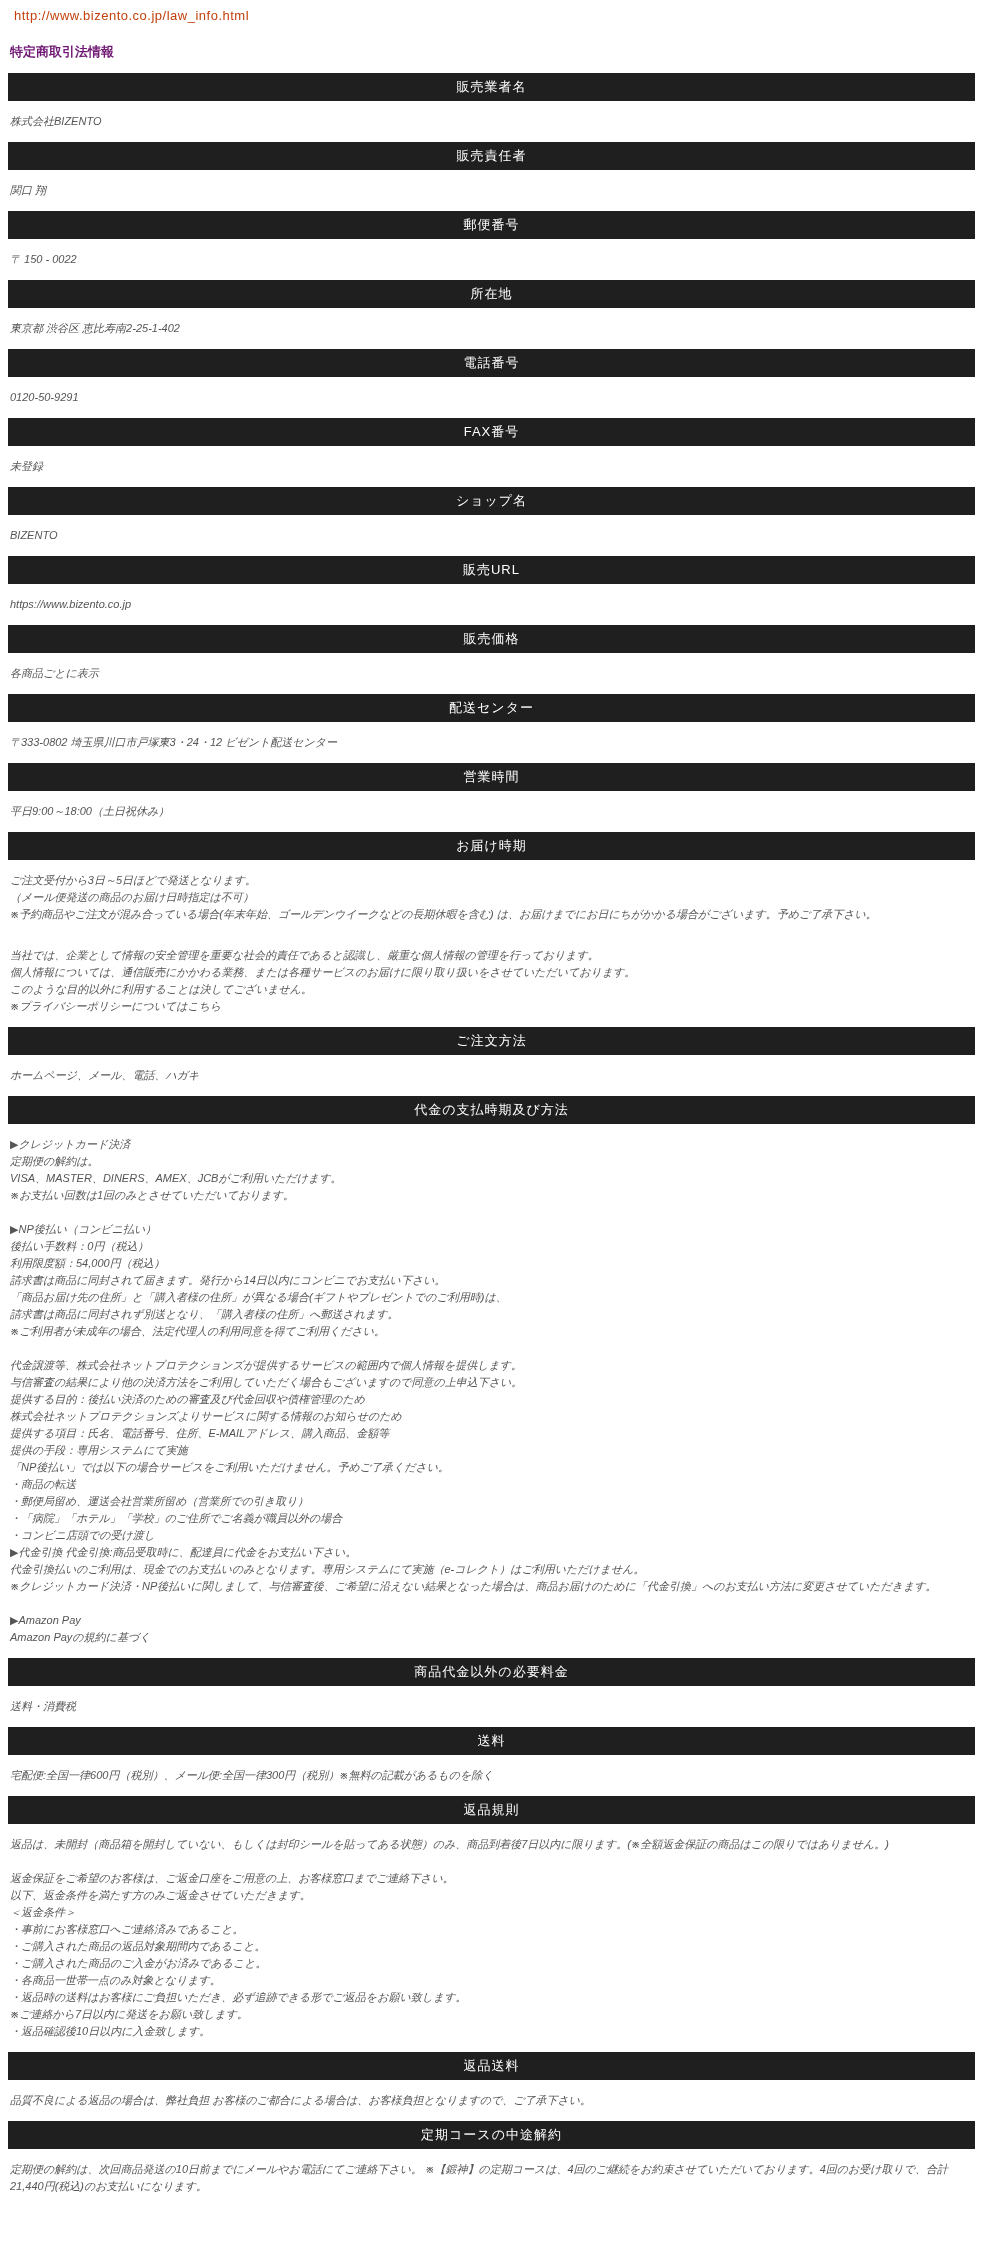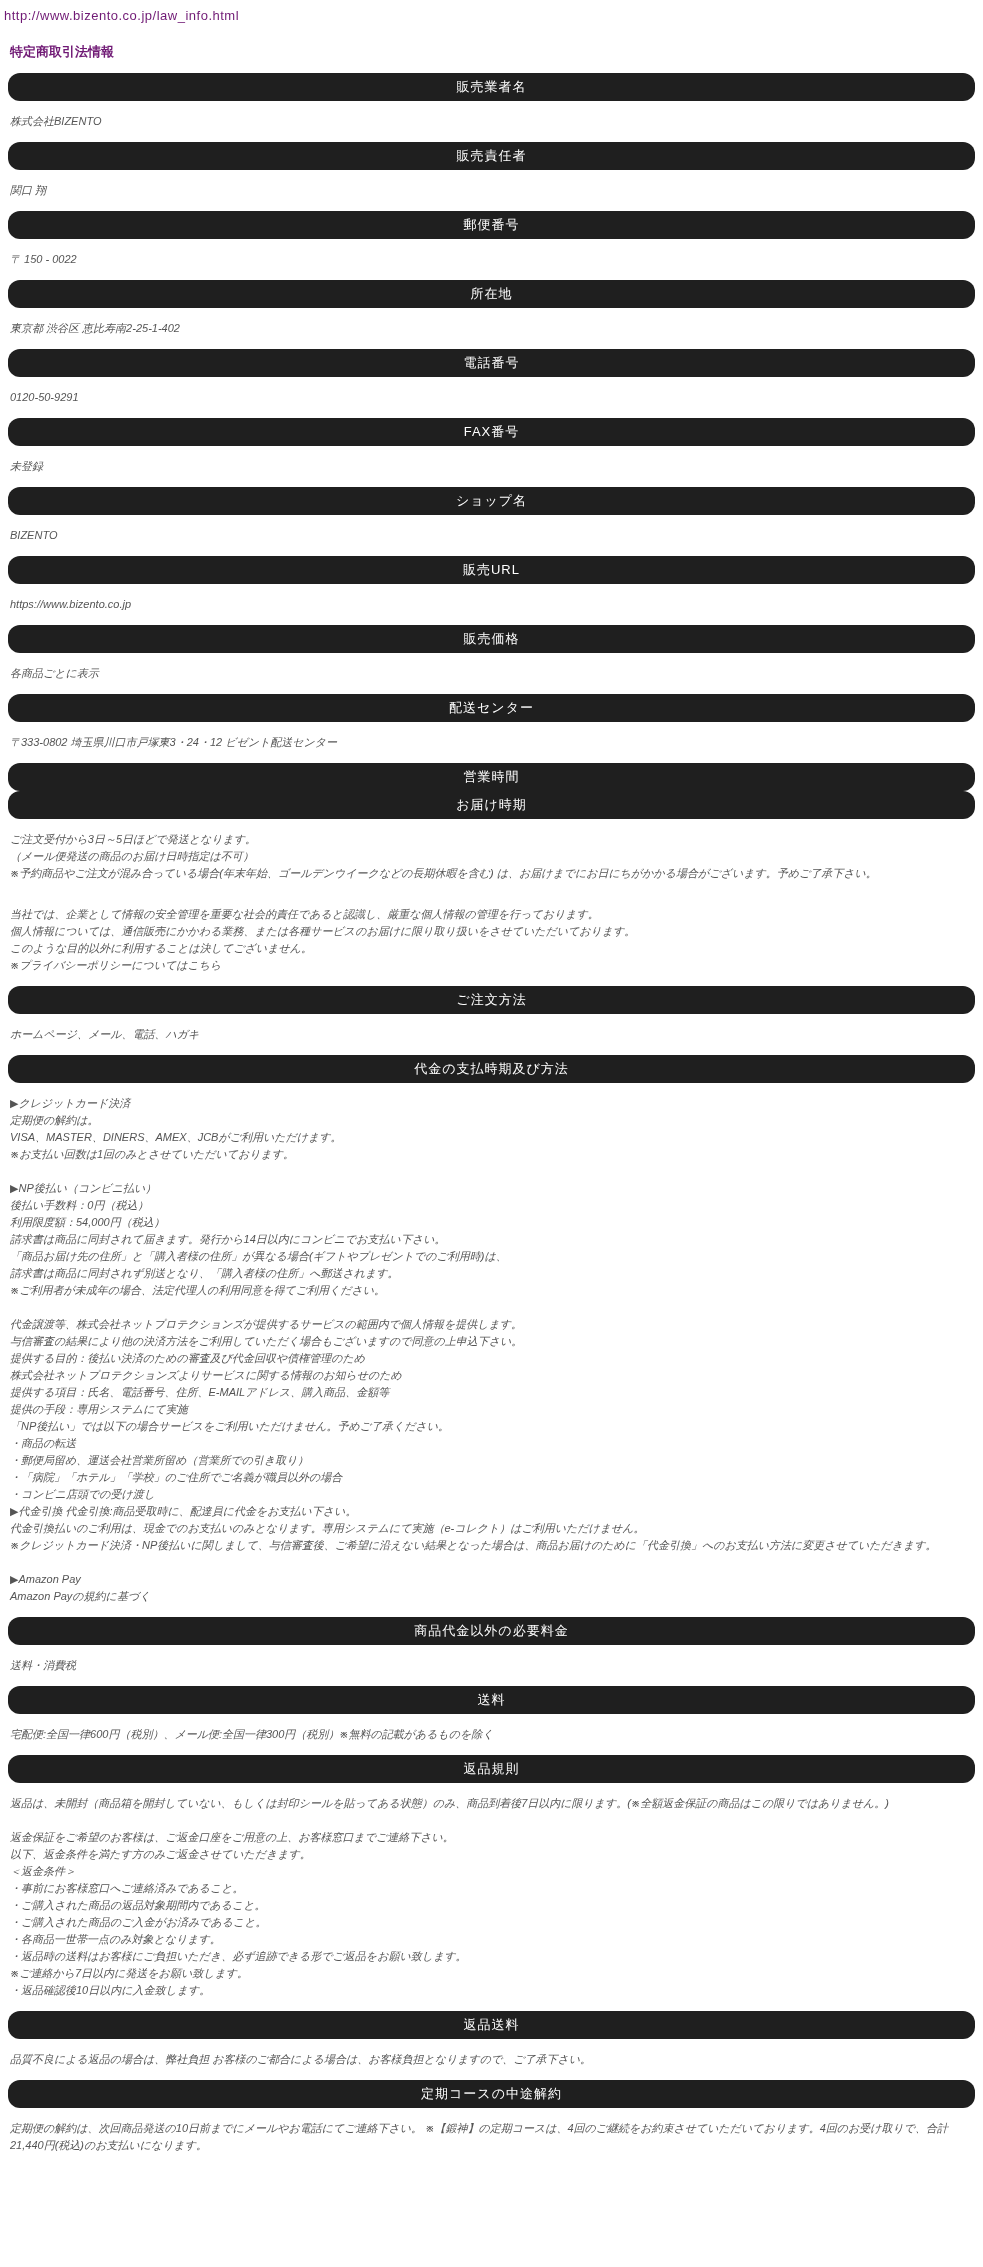--- a/index.html
+++ b/index.html
@@ -11,23 +11,23 @@
   .page {
     width: 983px;
     min-height: 2267px;
     margin: 0 auto;
     background: #ffffff;
     box-sizing: border-box;
     display: flex;
     flex-direction: column;
   }
   .url-line {
-    padding: 8px 0 0 4px;
+    padding: 8px 0 0 14px;
     font-size: 13px;
-    color: #701a75;
+    color: #c2410c;
     letter-spacing: 0.5px;
   }
   .page-title {
     margin: 20px 0 0 10px;
     font-size: 13px;
     font-weight: bold;
     color: #701a75;
   }
   .sections {
     margin-top: 12px;
@@ -35,21 +35,20 @@
   .section-bar {
     margin: 0 8px;
     height: 28px;
     background: #1f1f1f;
     color: #ffffff;
     font-size: 13px;
     display: flex;
     align-items: center;
     justify-content: center;
     letter-spacing: 1px;
-    border-radius: 12px;
   }
   .section-body {
     padding: 12px 8px 12px 10px;
     font-size: 11px;
     color: #555555;
     line-height: 17px;
     font-style: italic;
   }
   .line { min-height: 17px; white-space: pre-wrap; }
   .line.blank { min-height: 17px; }
@@ -152,20 +151,23 @@
     </div>
     <div class="section-body">
           <div class="line">〒333-0802 埼玉県川口市戸塚東3・24・12 ビゼント配送センター</div>
         </div>
   </section>
 
   <section>
     <div class="section-bar">
       <span class="bar-label">営業時間</span>
     </div>
+    <div class="section-body">
+          <div class="line">平日9:00～18:00（土日祝休み）</div>
+        </div>
   </section>
 
   <section>
     <div class="section-bar">
       <span class="bar-label">お届け時期</span>
     </div>
     <div class="section-body">
           <div class="line">ご注文受付から3日～5日ほどで発送となります。</div>
           <div class="line">（メール便発送の商品のお届け日時指定は不可）</div>
           <div class="line">※予約商品やご注文が混み合っている場合(年末年始、ゴールデンウイークなどの長期休暇を含む) は、お届けまでにお日にちがかかる場合がございます。予めご了承下さい。</div>

